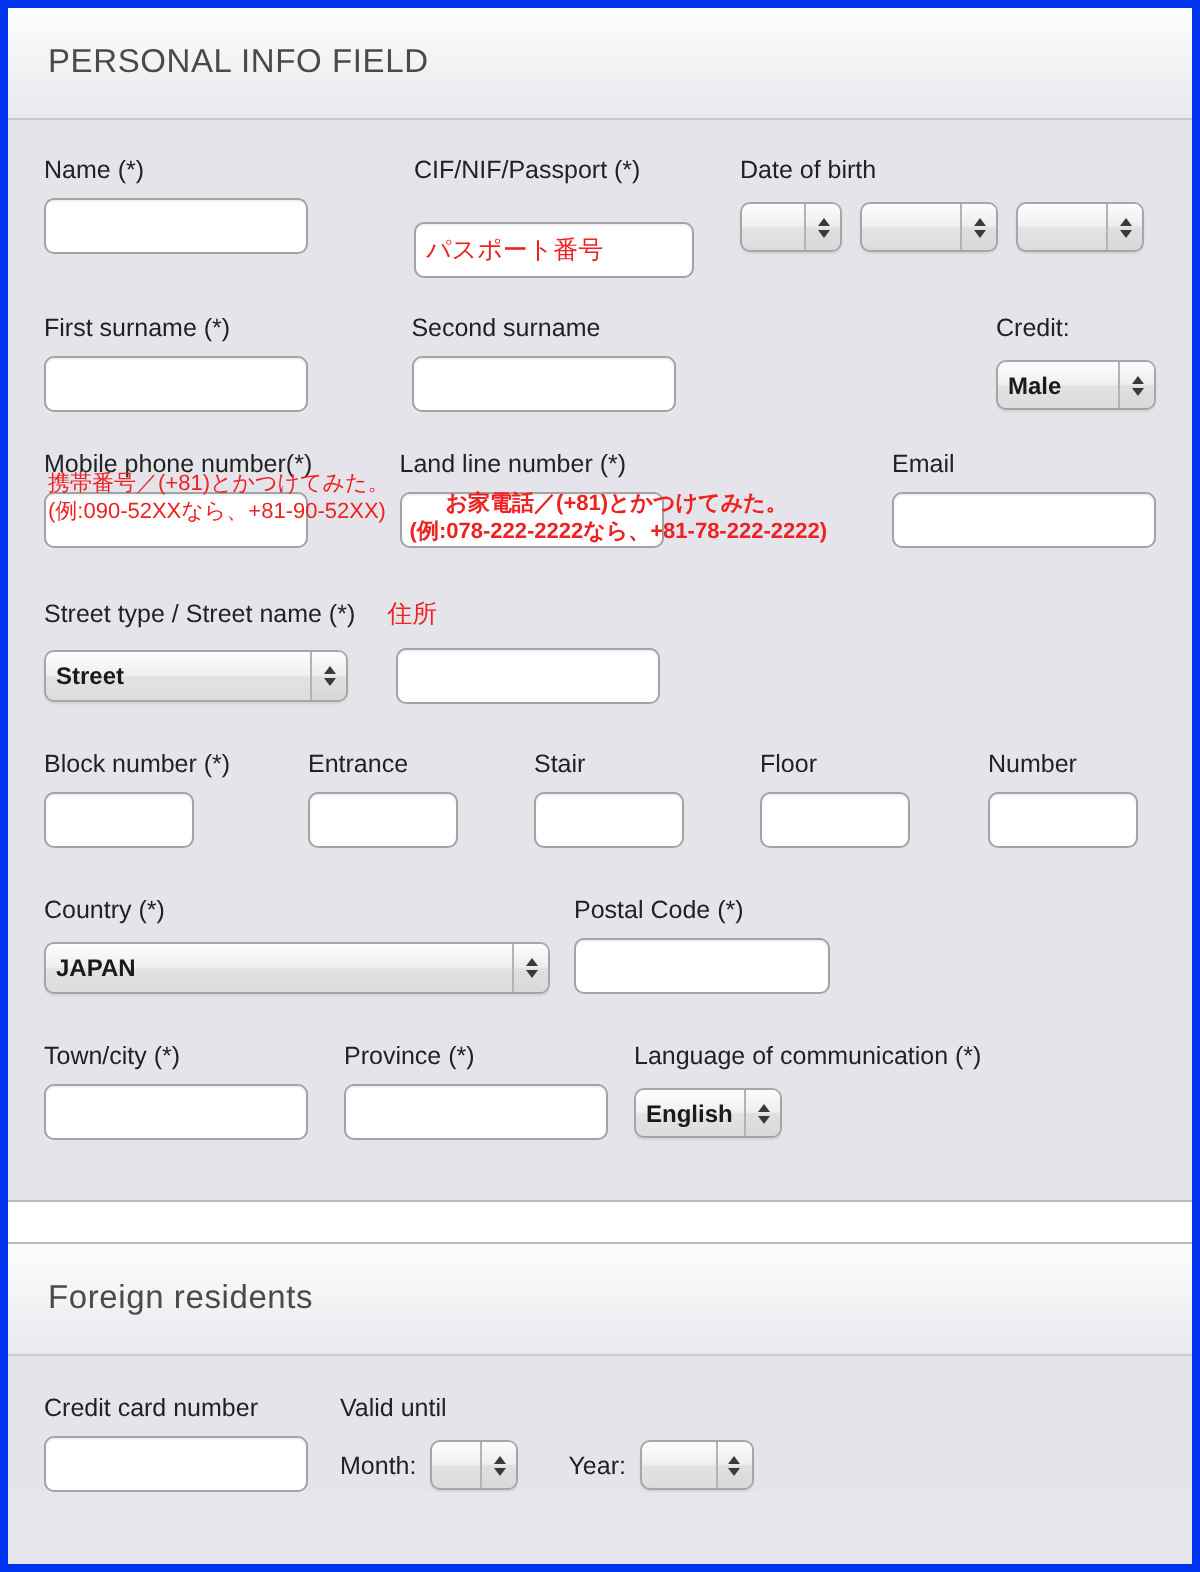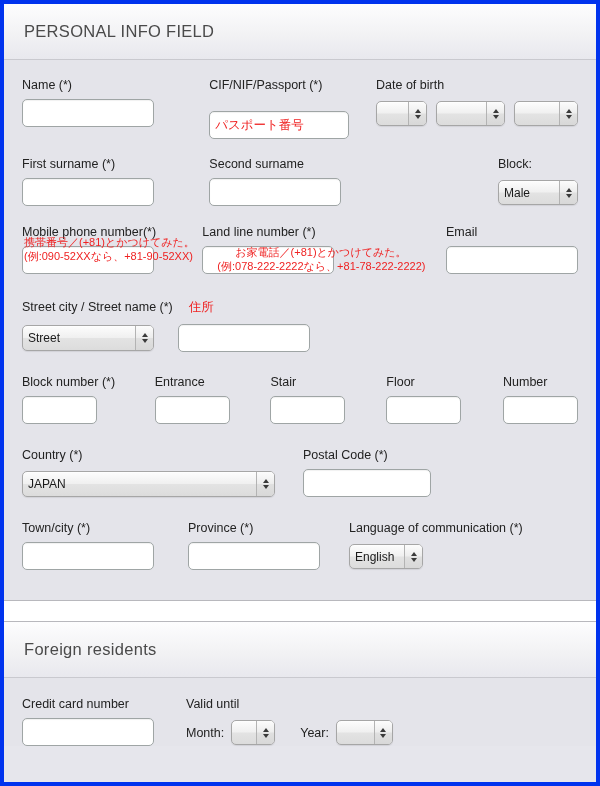--- a/index.html
+++ b/index.html
@@ -64,21 +64,20 @@
     border-top: 1px solid #b8b8bd;
     border-bottom: 1px solid #b8b8bd;
     box-sizing: border-box;
   }
 
   
   .row {
     position: relative;
     display: flex;
     align-items: flex-start;
-    gap: 16px;
   }
   .field { position: relative; }
   .label {
     font-size: 12.5px;
     color: #222;
     white-space: nowrap;
     line-height: 16px;
   }
   .label-red {
     font-size: 12.5px;
@@ -116,21 +115,21 @@
     font-size: 12.5px;
     color: #111;
   }
   .select .sel-text {
     flex: 1 1 auto;
     display: flex;
     align-items: center;
     padding: 0 5px;
     white-space: nowrap;
     overflow: hidden;
-    font-weight: normal;
+    font-weight: bold;
     font-size: 12px;
     color: #1a1a1a;
   }
   .select .sel-arrow {
     flex: 0 0 17px;
     width: 17px;
     border-left: 1px solid #b3b3b3;
     background: linear-gradient(to bottom, #fcfcfc 0%, #ededed 48%, #e0e0e0 52%, #d8d8d8 100%);
     display: flex;
     flex-direction: column;
@@ -220,21 +219,21 @@
           <div class="label">First surname (*)</div>
           <input class="txt" type="text" style="width: 132px; margin-top: 6px;" value="">
         </div>
 
         <div class="field" style="width:296px;">
           <div class="label">Second surname</div>
           <input class="txt" type="text" style="width: 132px; margin-top: 6px;" value="">
         </div>
 
         <div class="field" style="width:auto;">
-          <div class="label">Block:</div>
+          <div class="label">Credit:</div>
           <span class="select" style="width:80px;margin-top:8px;">
             <span class="sel-text">Male</span>
             <span class="sel-arrow">
                 <i class="tri-up"></i>
                 <i class="tri-down"></i>
               </span>
           </span>
         </div>
       </div>
 
@@ -244,39 +243,39 @@
           <input class="txt" type="text" style="width: 132px; margin-top: 6px;" value="">
           <div class="annot-box" style="left:2px;top:12px;">
             <span class="l1">携帯番号／(+81)とかつけてみた。</span>
             <span class="l2">(例:090-52XXなら、+81-90-52XX)</span>
           </div>
         </div>
 
         <div class="field" style="width:259px;">
           <div class="label">Land line number (*)</div>
           <input class="txt" type="text" style="width: 132px; margin-top: 6px;" value="">
-          <div class="annot-box" style="left:15px;top:22px;">
+          <div class="annot-box" style="left:5px;top:22px;font-weight:bold;">
             <span class="l1" style="padding-left:18px;">お家電話／(+81)とかつけてみた。</span>
             <span class="l2">(例:078-222-2222なら、+81-78-222-2222)</span>
           </div>
         </div>
 
         <div class="field" style="width:auto;">
           <div class="label">Email</div>
           <input class="txt" type="text" style="width: 132px; margin-top: 6px;" value="">
         </div>
       </div>
 
       <div class="row" style="padding-top:25px;display:block;">
         <div style="display:flex;align-items:baseline;">
-          <span class="label">Street city / Street name (*)</span>
+          <span class="label">Street type / Street name (*)</span>
           <span class="label-red" style="margin-left:16px;">住所</span>
         </div>
         <div style="display:flex;align-items:center;margin-top:8px;gap:24px;">
-          <span class="select" style="width:132px;height:26px;">
+          <span class="select" style="width:152px;height:26px;">
             <span class="sel-text">Street</span>
             <span class="sel-arrow">
                 <i class="tri-up"></i>
                 <i class="tri-down"></i>
               </span>
           </span>
           <input class="txt" type="text" style="width: 132px;" value="">
         </div>
       </div>
 

